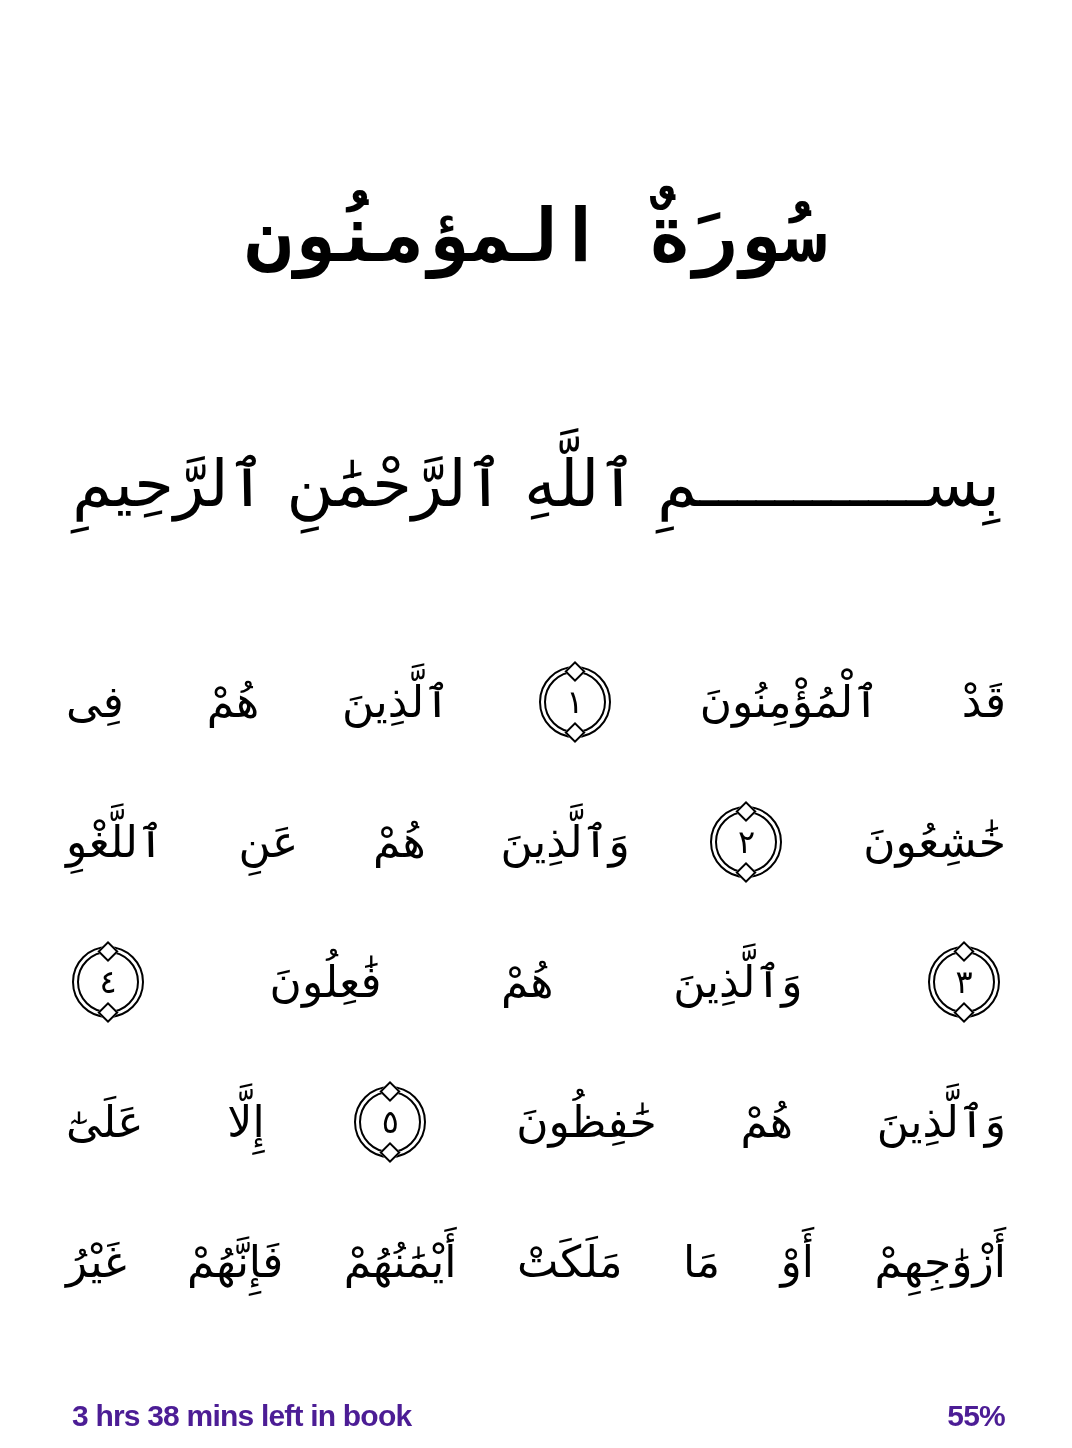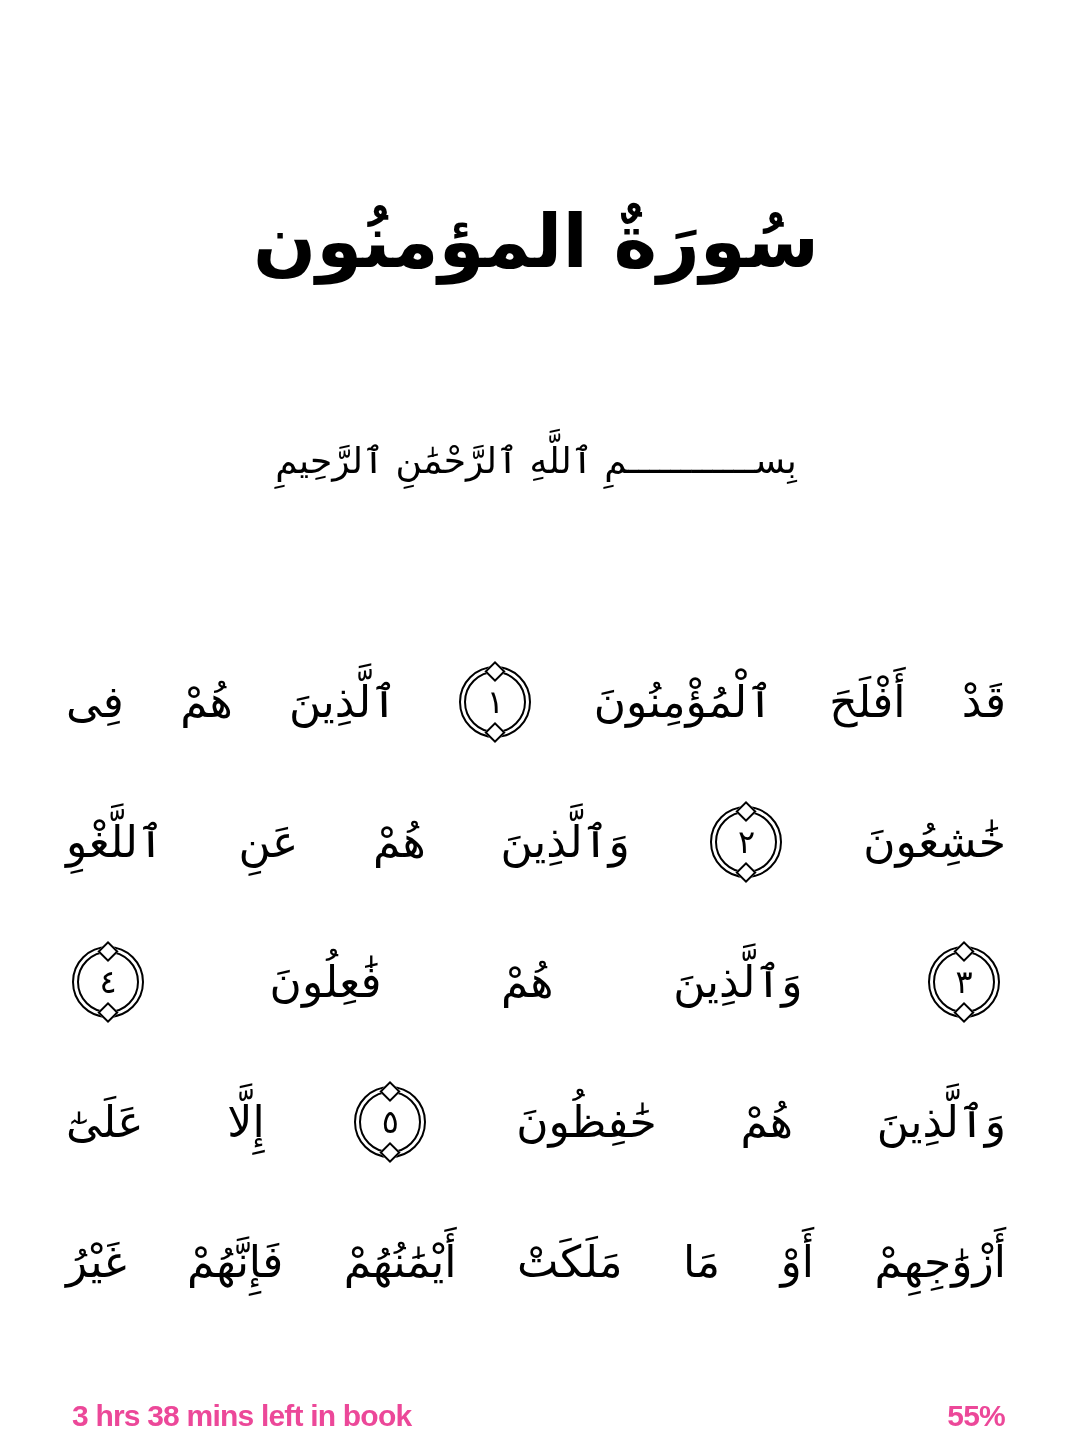--- a/index.html
+++ b/index.html
@@ -21,30 +21,31 @@
     position: absolute;
     top: 186px;
     left: 0;
     right: 0;
     text-align: center;
     direction: rtl;
     font-size: 74px;
     font-weight: bold;
     line-height: 1.5;
     letter-spacing: 0;
+    font-family: Liberation Mono, monospace;
   }
   
   .bismillah {
     position: absolute;
     top: 430px;
     left: 0;
     right: 0;
     text-align: center;
     direction: rtl;
-    font-size: 36px;
+    font-size: 64px;
     line-height: 1.7;
     font-weight: normal;
   }
   
   .verses {
     position: absolute;
     top: 632px;
     left: 66px;
     right: 66px;
     direction: rtl;
@@ -101,36 +102,35 @@
     right: 67px;
     bottom: 15px;
     display: flex;
     flex-direction: row;
     justify-content: space-between;
     align-items: baseline;
     font-family: "Liberation Sans", sans-serif;
     font-weight: bold;
     font-size: 30px;
     letter-spacing: -0.8px;
-    color: #ec4899;
+    color: #4c1d95;
   }
 </style>
 </head>
 <body>
 
 <div class="page">
 
   <h1 class="surah-title">سُورَةٌ المؤمنُون</h1>
 
   <div class="bismillah">بِســــــــــــمِ ٱللَّهِ ٱلرَّحْمَٰنِ ٱلرَّحِيمِ</div>
 
   <div class="verses" id="verses">
       <div class="verse-line">
         <span class="verse-word">قَدْ</span>
-        <span class="verse-word">أَفْلَحَ</span>
         <span class="verse-word">ٱلْمُؤْمِنُونَ</span>
         <span class="ayah-marker">
           <span class="ayah-digit">١</span>
         </span>
         <span class="verse-word">ٱلَّذِينَ</span>
         <span class="verse-word">هُمْ</span>
         <span class="verse-word">فِى</span>
       </div>
       <div class="verse-line">
         <span class="verse-word">خَٰشِعُونَ</span>

